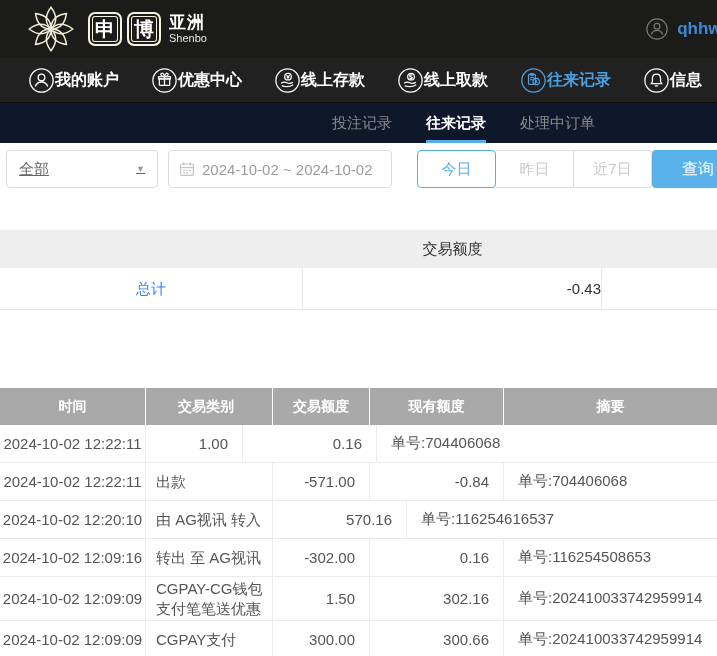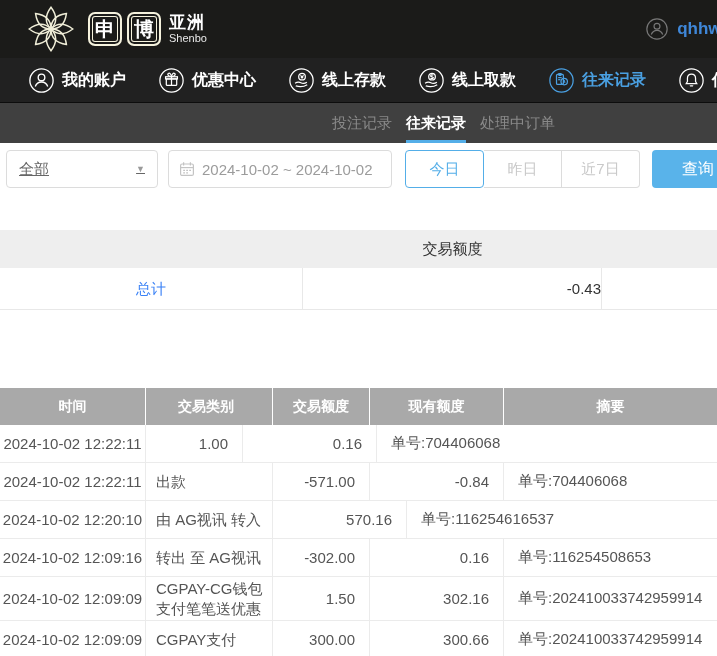--- a/index.html
+++ b/index.html
@@ -18,45 +18,45 @@
   .logo-region { display:flex; flex-direction:column; line-height:1; margin-left:3px; }
   .logo-region .cn { color:#fff; font-size:17px; font-weight:bold; letter-spacing:1px; }
   .logo-region .en { color:#e9e9e9; font-size:11px; margin-top:2px; }
   .user-area { position:absolute; right:-14px; top:0; height:58px; display:flex; align-items:center; }
   .user-icon { width:24px; height:24px; margin-right:8px; color:#777; }
   .username { color:#3f87d8; font-size:17px; font-weight:bold; white-space:nowrap; }
 
   
   .main-nav { height:45px; background:#212121; display:flex; align-items:center;
     padding-left:28px; gap:32px; border-bottom:1px solid #0d0d0d; white-space:nowrap; }
-  .nav-item { display:flex; align-items:center; gap:7px; color:#fff; font-size:16px;
+  .nav-item { display:flex; align-items:center; color:#fff; font-size:16px;
     font-weight:bold; cursor:pointer; flex:none; }
   .nav-item.active { color:#4aa0e2; }
   .nav-ico { width:27px; height:27px; color:inherit; }
 
   
-  .sub-nav { height:40px; background:#404040; display:flex; padding-left:332px; gap:14px; }
+  .sub-nav { height:40px; background:#0f172a; display:flex; padding-left:332px; gap:34px; }
   .tab { height:40px; line-height:40px; font-size:15px; color:#8a8a8a; cursor:pointer; position:relative; }
   .tab.active { color:#fff; font-weight:bold; }
   .tab.active::after { content:""; position:absolute; left:0; right:0; bottom:0; height:3px; background:#54aee8; }
 
   
   .filter-bar { position:relative; height:40px; margin-top:7px; }
   .f-select { position:absolute; left:6px; top:0; width:152px; height:38px;
     border:1px solid #dcdcdc; border-radius:4px; background:#fff; display:flex;
     align-items:center; padding:0 12px; font-size:15px; color:#666; cursor:pointer;text-decoration:underline; }
   .f-select .caret { margin-left:auto; color:#9a9a9a; font-size:9px; }
   .f-date { position:absolute; left:168px; top:0; width:224px; height:38px;
     border:1px solid #dcdcdc; border-radius:4px; background:#fff; display:flex;
     align-items:center; padding:0 10px; font-size:15px; color:#9c9c9c; cursor:pointer; gap:7px; }
   .cal-ico { width:16px; height:16px; color:#c4c4c4; flex:none; }
   .f-group { position:absolute; left:405px; top:0; height:38px; display:flex; }
   .f-btn { height:38px; width:78px; display:flex; align-items:center; justify-content:center;
     font-size:15px; cursor:pointer; background:#fff; }
-  .f-btn.today { border:1px solid #54aee8; border-radius:4px; color:#54aee8; width:79px; }
+  .f-btn.today { border:1px solid #54aee8; border-radius:4px; color:#54aee8; width:79px;margin-left:12px; }
   .f-btn.mid { border-top:1px solid #dcdcdc; border-bottom:1px solid #dcdcdc;
     border-right:1px solid #dcdcdc; color:#c9c9c9; }
   .f-btn.last { border-top:1px solid #dcdcdc; border-bottom:1px solid #dcdcdc;
     border-right:1px solid #dcdcdc; border-radius:0 4px 4px 0; color:#c9c9c9; }
   .f-query { position:absolute; left:652px; top:0; width:92px; height:38px;
     background:#59b3ea; color:#fff; font-size:16px; border:none; border-radius:4px;
     display:flex; align-items:center; justify-content:center; cursor:pointer; }
 
   
   .summary { margin-top:40px; width:830px; }

